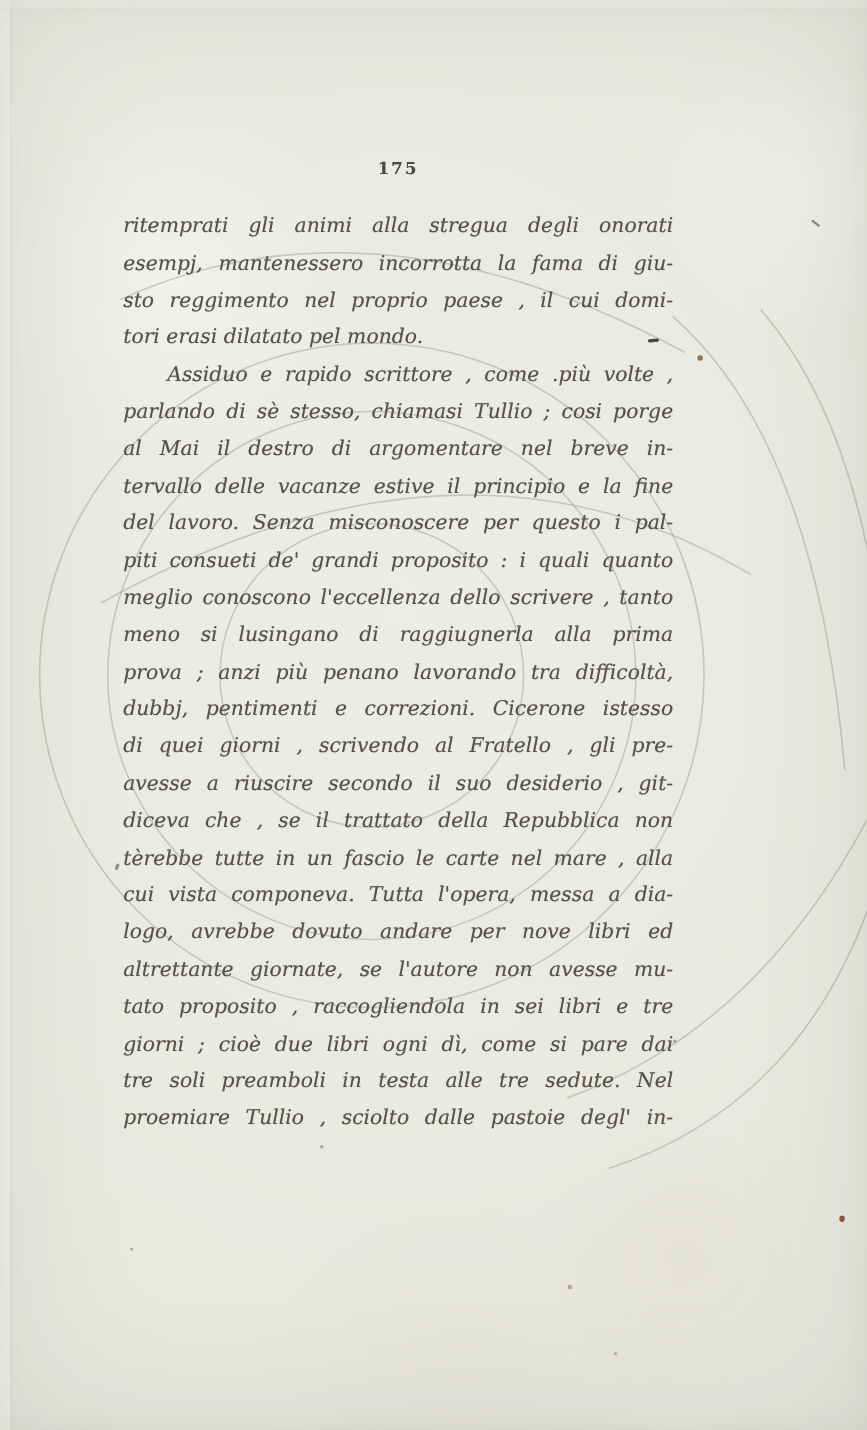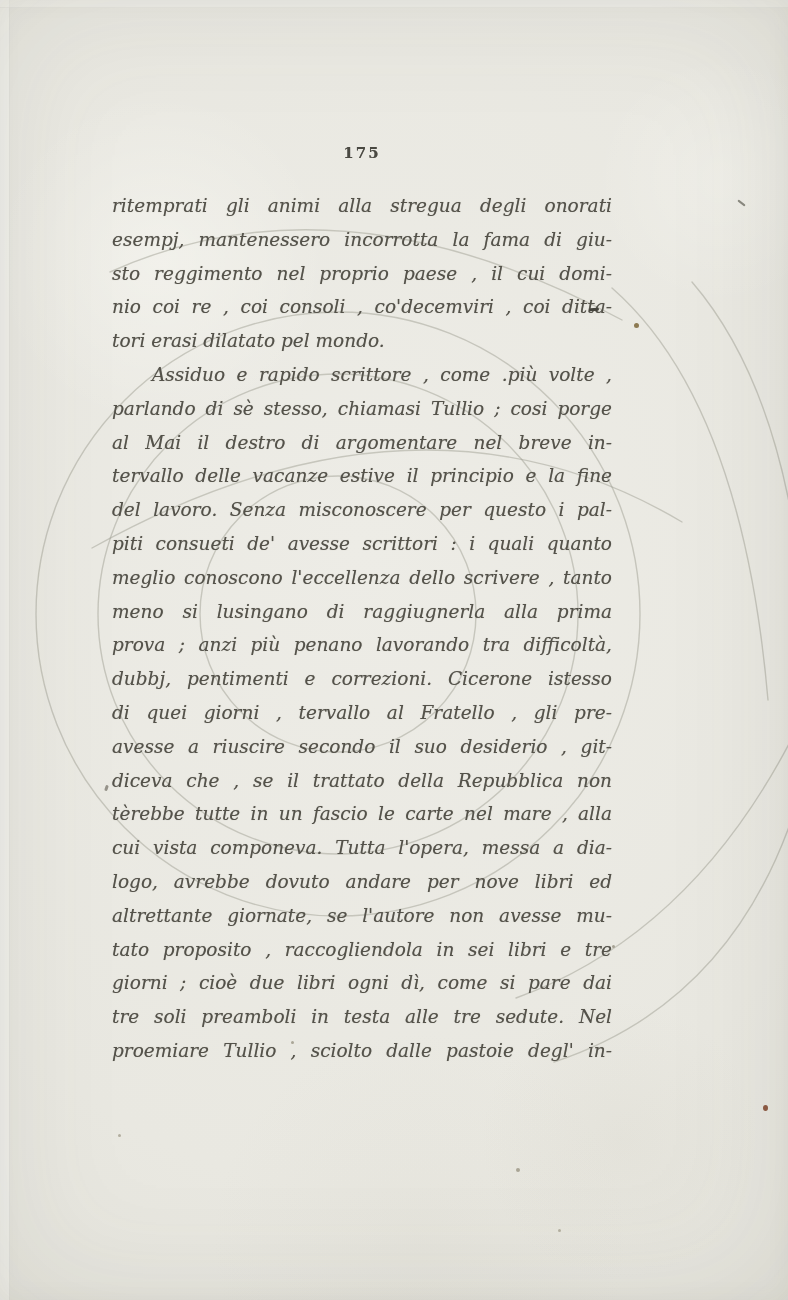--- a/index.html
+++ b/index.html
@@ -90,33 +90,32 @@
     <path d="M 790 742 Q 688 936 516 998"></path>
     <path d="M 790 824 Q 724 1006 554 1062"></path>
   </svg>
 
   <div class="pagenum">175</div>
 
   <div class="textblock">
     <div class="line j">ritemprati gli animi alla stregua degli onorati</div>
     <div class="line j">esempj, mantenessero incorrotta la fama di giu-</div>
     <div class="line j">sto reggimento nel proprio paese , il cui domi-</div>
-    <div class="line j">nio coi re , coi consoli , co'decemviri , coi ditta-</div>
     <div class="line">tori erasi dilatato pel mondo.</div>
     <div class="line j ind">Assiduo e rapido scrittore , come .più volte ,</div>
     <div class="line j">parlando di sè stesso, chiamasi Tullio ; cosi porge</div>
     <div class="line j">al Mai il destro di argomentare nel breve in-</div>
     <div class="line j">tervallo delle vacanze estive il principio e la fine</div>
     <div class="line j">del lavoro. Senza misconoscere per questo i pal-</div>
-    <div class="line j">piti consueti de' avesse scrittori : i quali quanto</div>
+    <div class="line j">piti consueti de' grandi proposito : i quali quanto</div>
     <div class="line j">meglio conoscono l'eccellenza dello scrivere , tanto</div>
     <div class="line j">meno si lusingano di raggiugnerla alla prima</div>
     <div class="line j">prova ; anzi più penano lavorando tra difficoltà,</div>
     <div class="line j">dubbj, pentimenti e correzioni. Cicerone istesso</div>
-    <div class="line j">di quei giorni , tervallo al Fratello , gli pre-</div>
+    <div class="line j">di quei giorni , scrivendo al Fratello , gli pre-</div>
     <div class="line j">avesse a riuscire secondo il suo desiderio , git-</div>
     <div class="line j">diceva che , se il trattato della Repubblica non</div>
     <div class="line j">tèrebbe tutte in un fascio le carte nel mare , alla</div>
     <div class="line j">cui vista componeva. Tutta l'opera, messa a dia-</div>
     <div class="line j">logo, avrebbe dovuto andare per nove libri ed</div>
     <div class="line j">altrettante giornate, se l'autore non avesse mu-</div>
     <div class="line j">tato proposito , raccogliendola in sei libri e tre</div>
     <div class="line j">giorni ; cioè due libri ogni dì, come si pare dai</div>
     <div class="line j">tre soli preamboli in testa alle tre sedute. Nel</div>
     <div class="line j">proemiare Tullio , sciolto dalle pastoie degl' in-</div>

